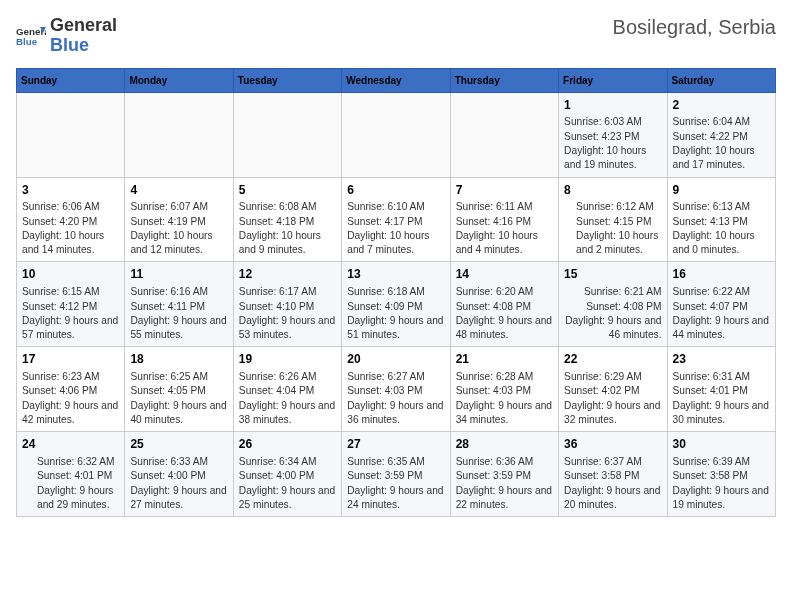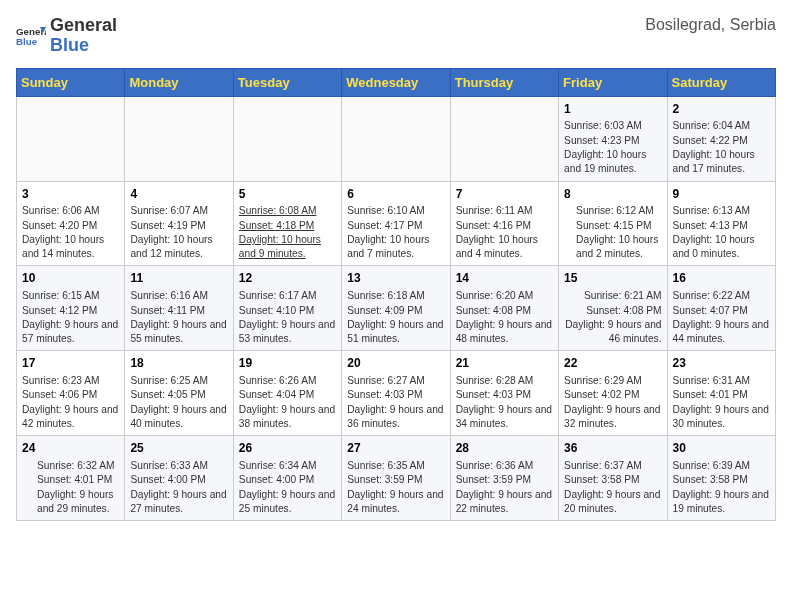--- a/index.html
+++ b/index.html
@@ -34,32 +34,32 @@
     }
     .title-area {
       text-align: right;
     }
     .month-title {
       font-size: 32px;
       font-weight: bold;
       color: #333;
     }
     .location {
-      font-size: 16px;
+      font-size: 20px;
       color: #555;
     }
     table {
       width: 100%;
       border-collapse: collapse;
       table-layout: fixed;
     }
     thead th {
       background-color: #3a6fc4;
-      color: #fde047;
-      font-size: 13px;
+      color: #000000;
+      font-size: 10px;
       font-weight: bold;
       padding: 6px 4px;
       text-align: left;
       border: 1px solid #2a5ab4;
     }
     tbody td {
       border: 1px solid #ccc;
       vertical-align: top;
       padding: 4px 5px;
       font-size: 10.5px;
@@ -145,21 +145,21 @@
 Daylight: 10 hours and 14 minutes.</div>
         </td>
         <td>
           <div class="day-number">4</div>
           <div class="day-info" style="white-space: pre-line;">Sunrise: 6:07 AM
 Sunset: 4:19 PM
 Daylight: 10 hours and 12 minutes.</div>
         </td>
         <td>
           <div class="day-number">5</div>
-          <div class="day-info" style="white-space: pre-line; text-decoration: underline;">Sunrise: 6:08 AM
+          <div class="day-info" style="white-space: pre-line;">Sunrise: 6:08 AM
 Sunset: 4:18 PM
 Daylight: 10 hours and 9 minutes.</div>
         </td>
         <td>
           <div class="day-number">6</div>
           <div class="day-info" style="white-space: pre-line;">Sunrise: 6:10 AM
 Sunset: 4:17 PM
 Daylight: 10 hours and 7 minutes.</div>
         </td>
         <td>

